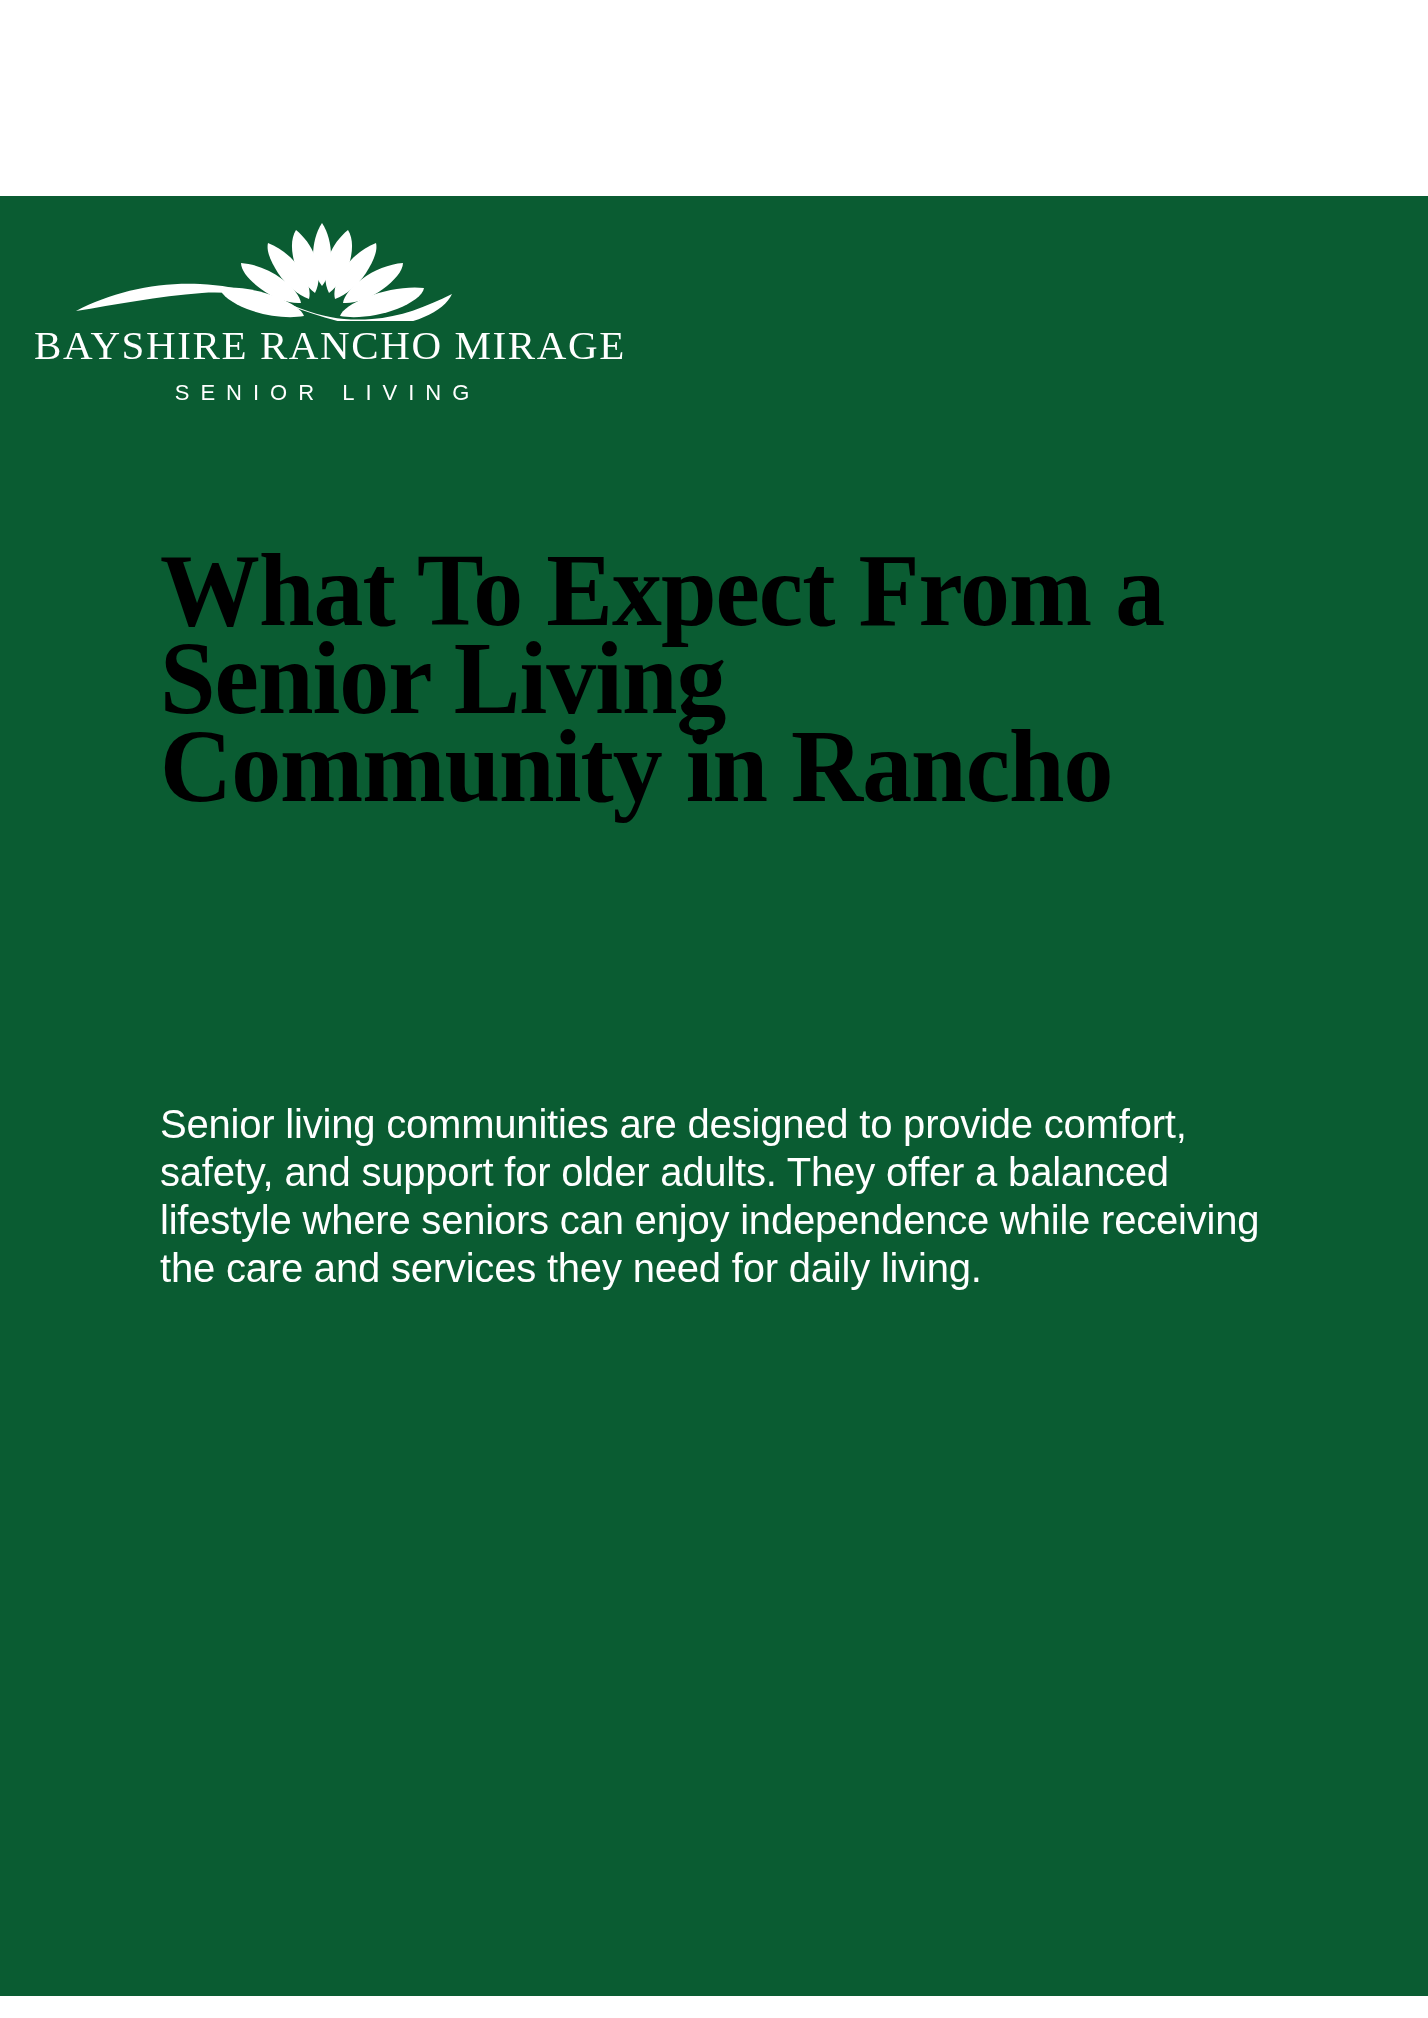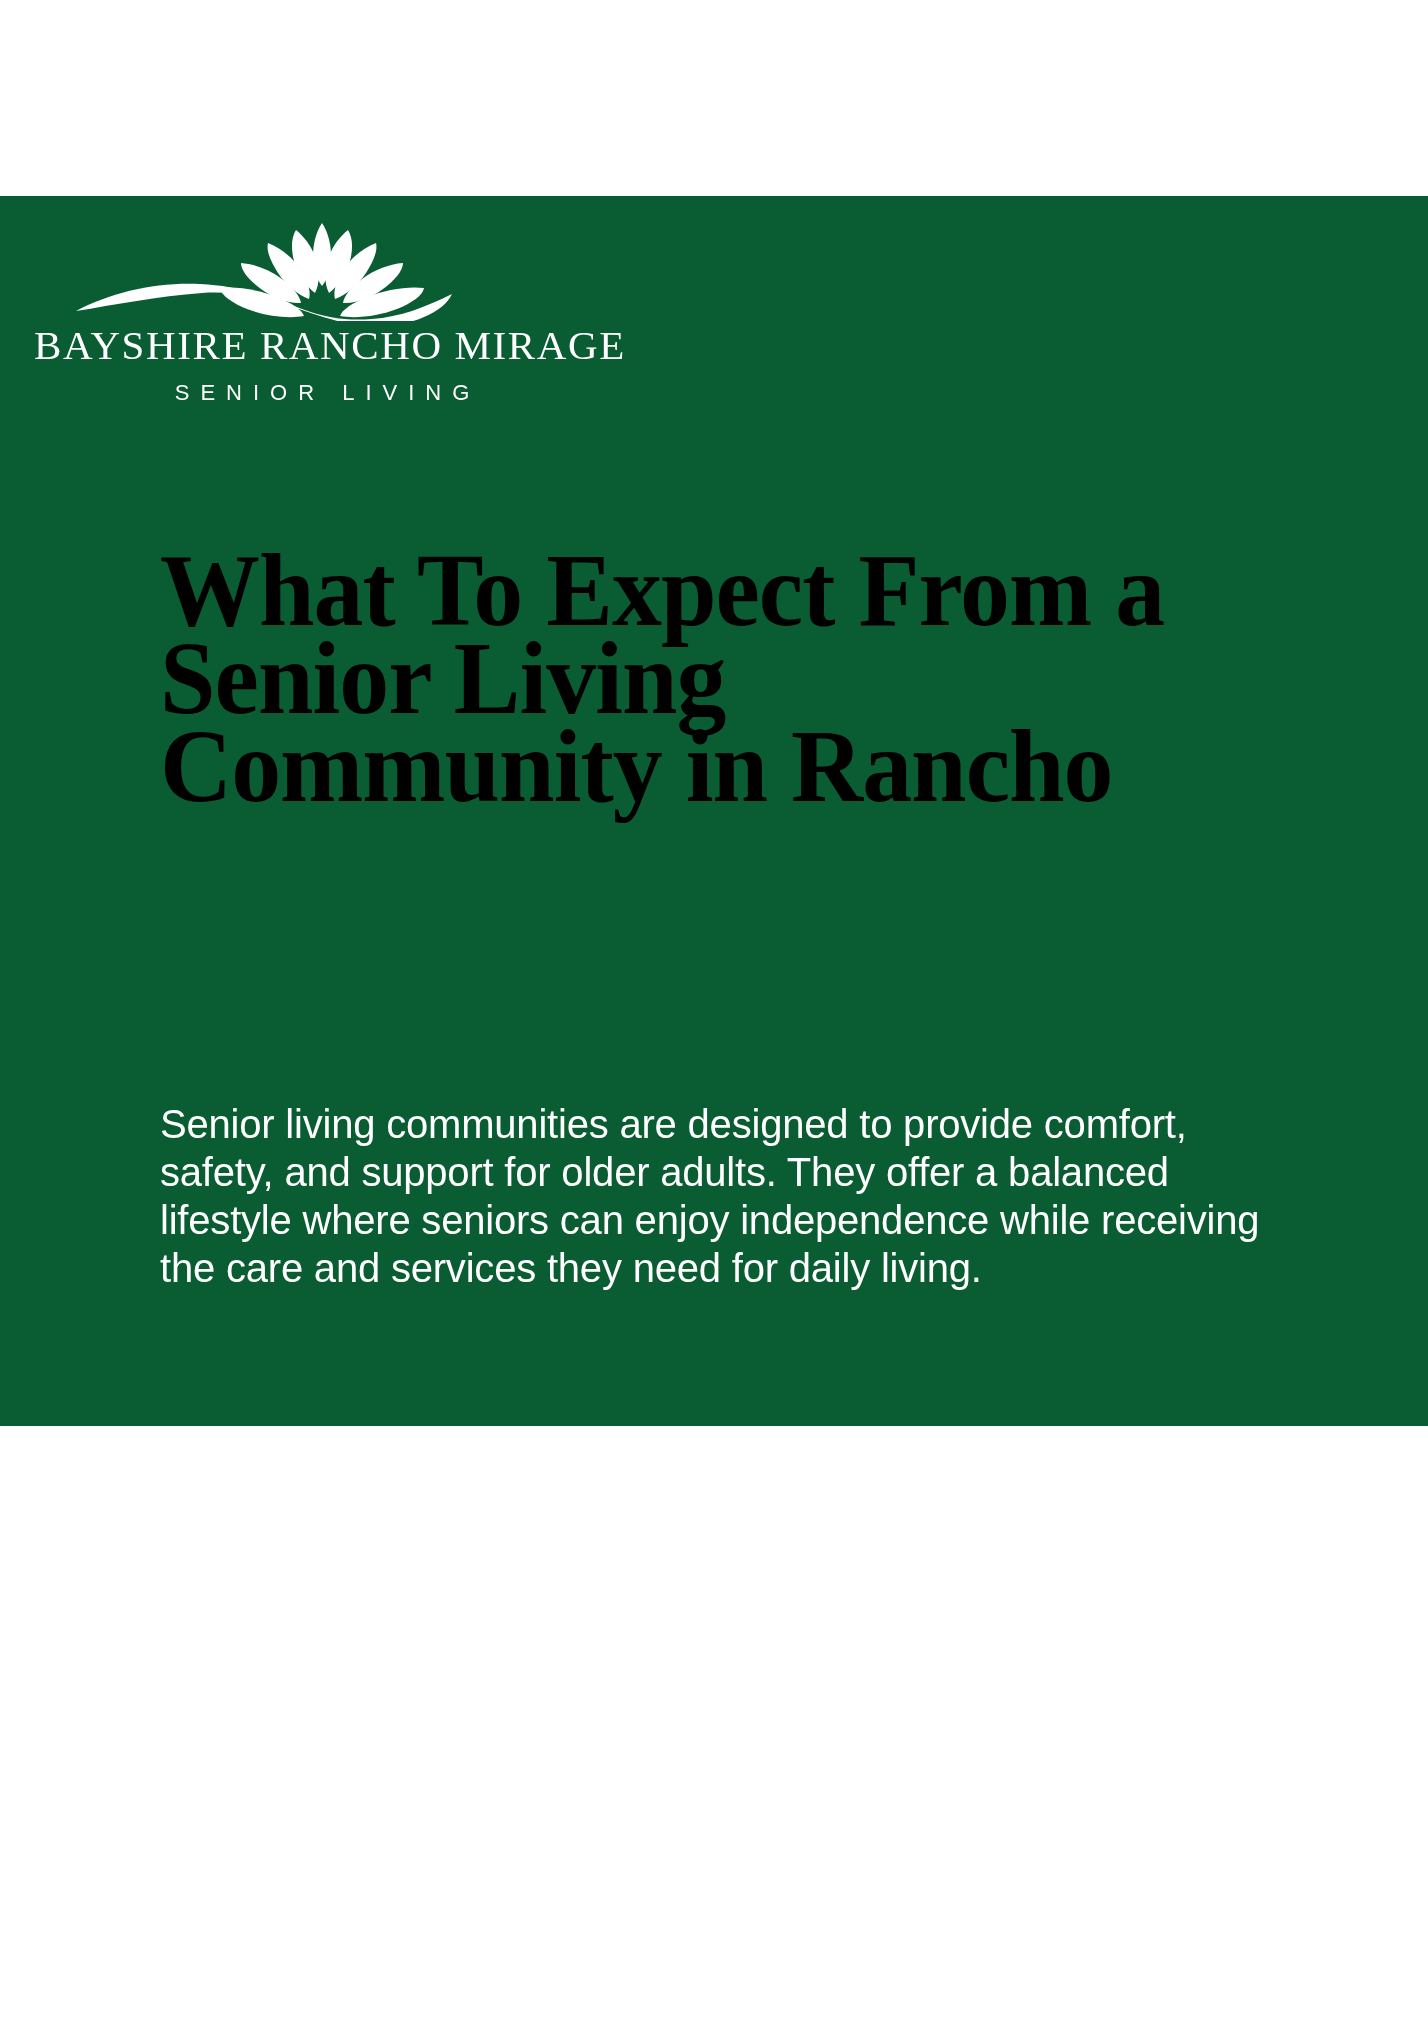--- a/index.html
+++ b/index.html
@@ -21,21 +21,21 @@
     background: #ffffff;
     overflow: hidden;
   }
 
   
   #hero {
     position: absolute;
     left: 0;
     top: 196px;
     width: 1428px;
-    height: 1230px;
+    height: 1800px;
     background: #0a5c32;
     overflow: hidden;
   }
 
   
   #logo {
     position: absolute;
     left: 34px;
     top: 20px;
     width: 620px;

